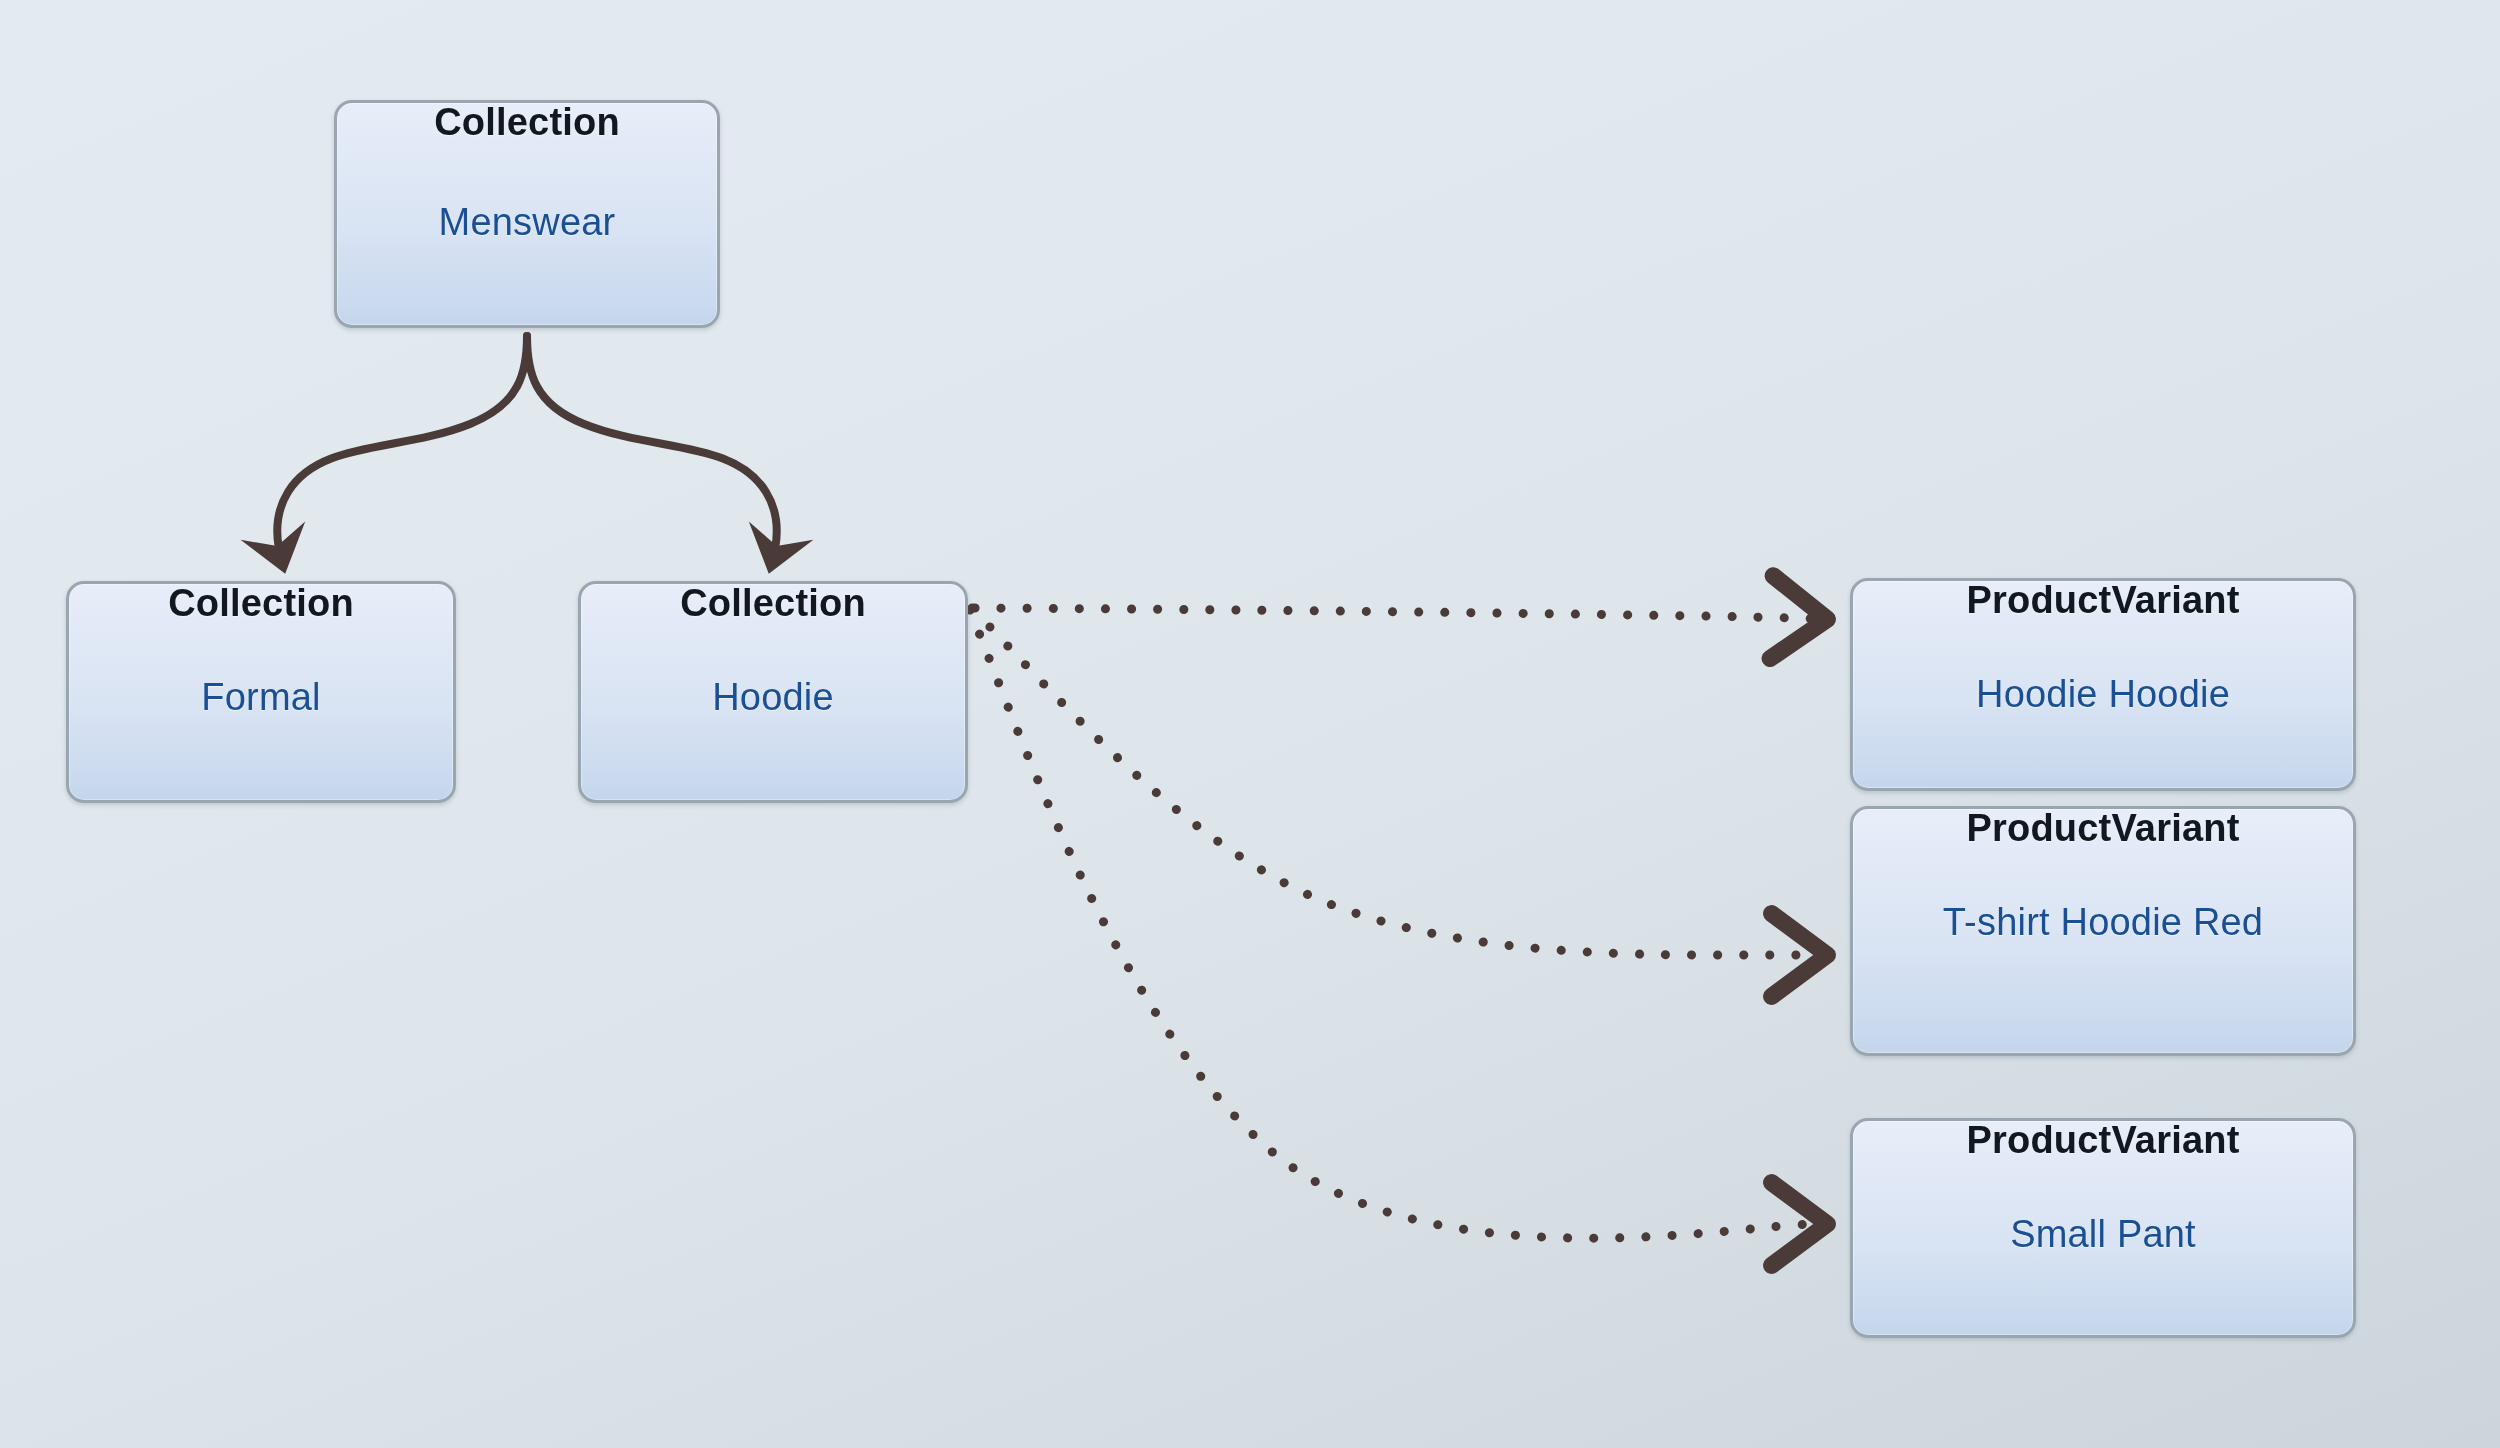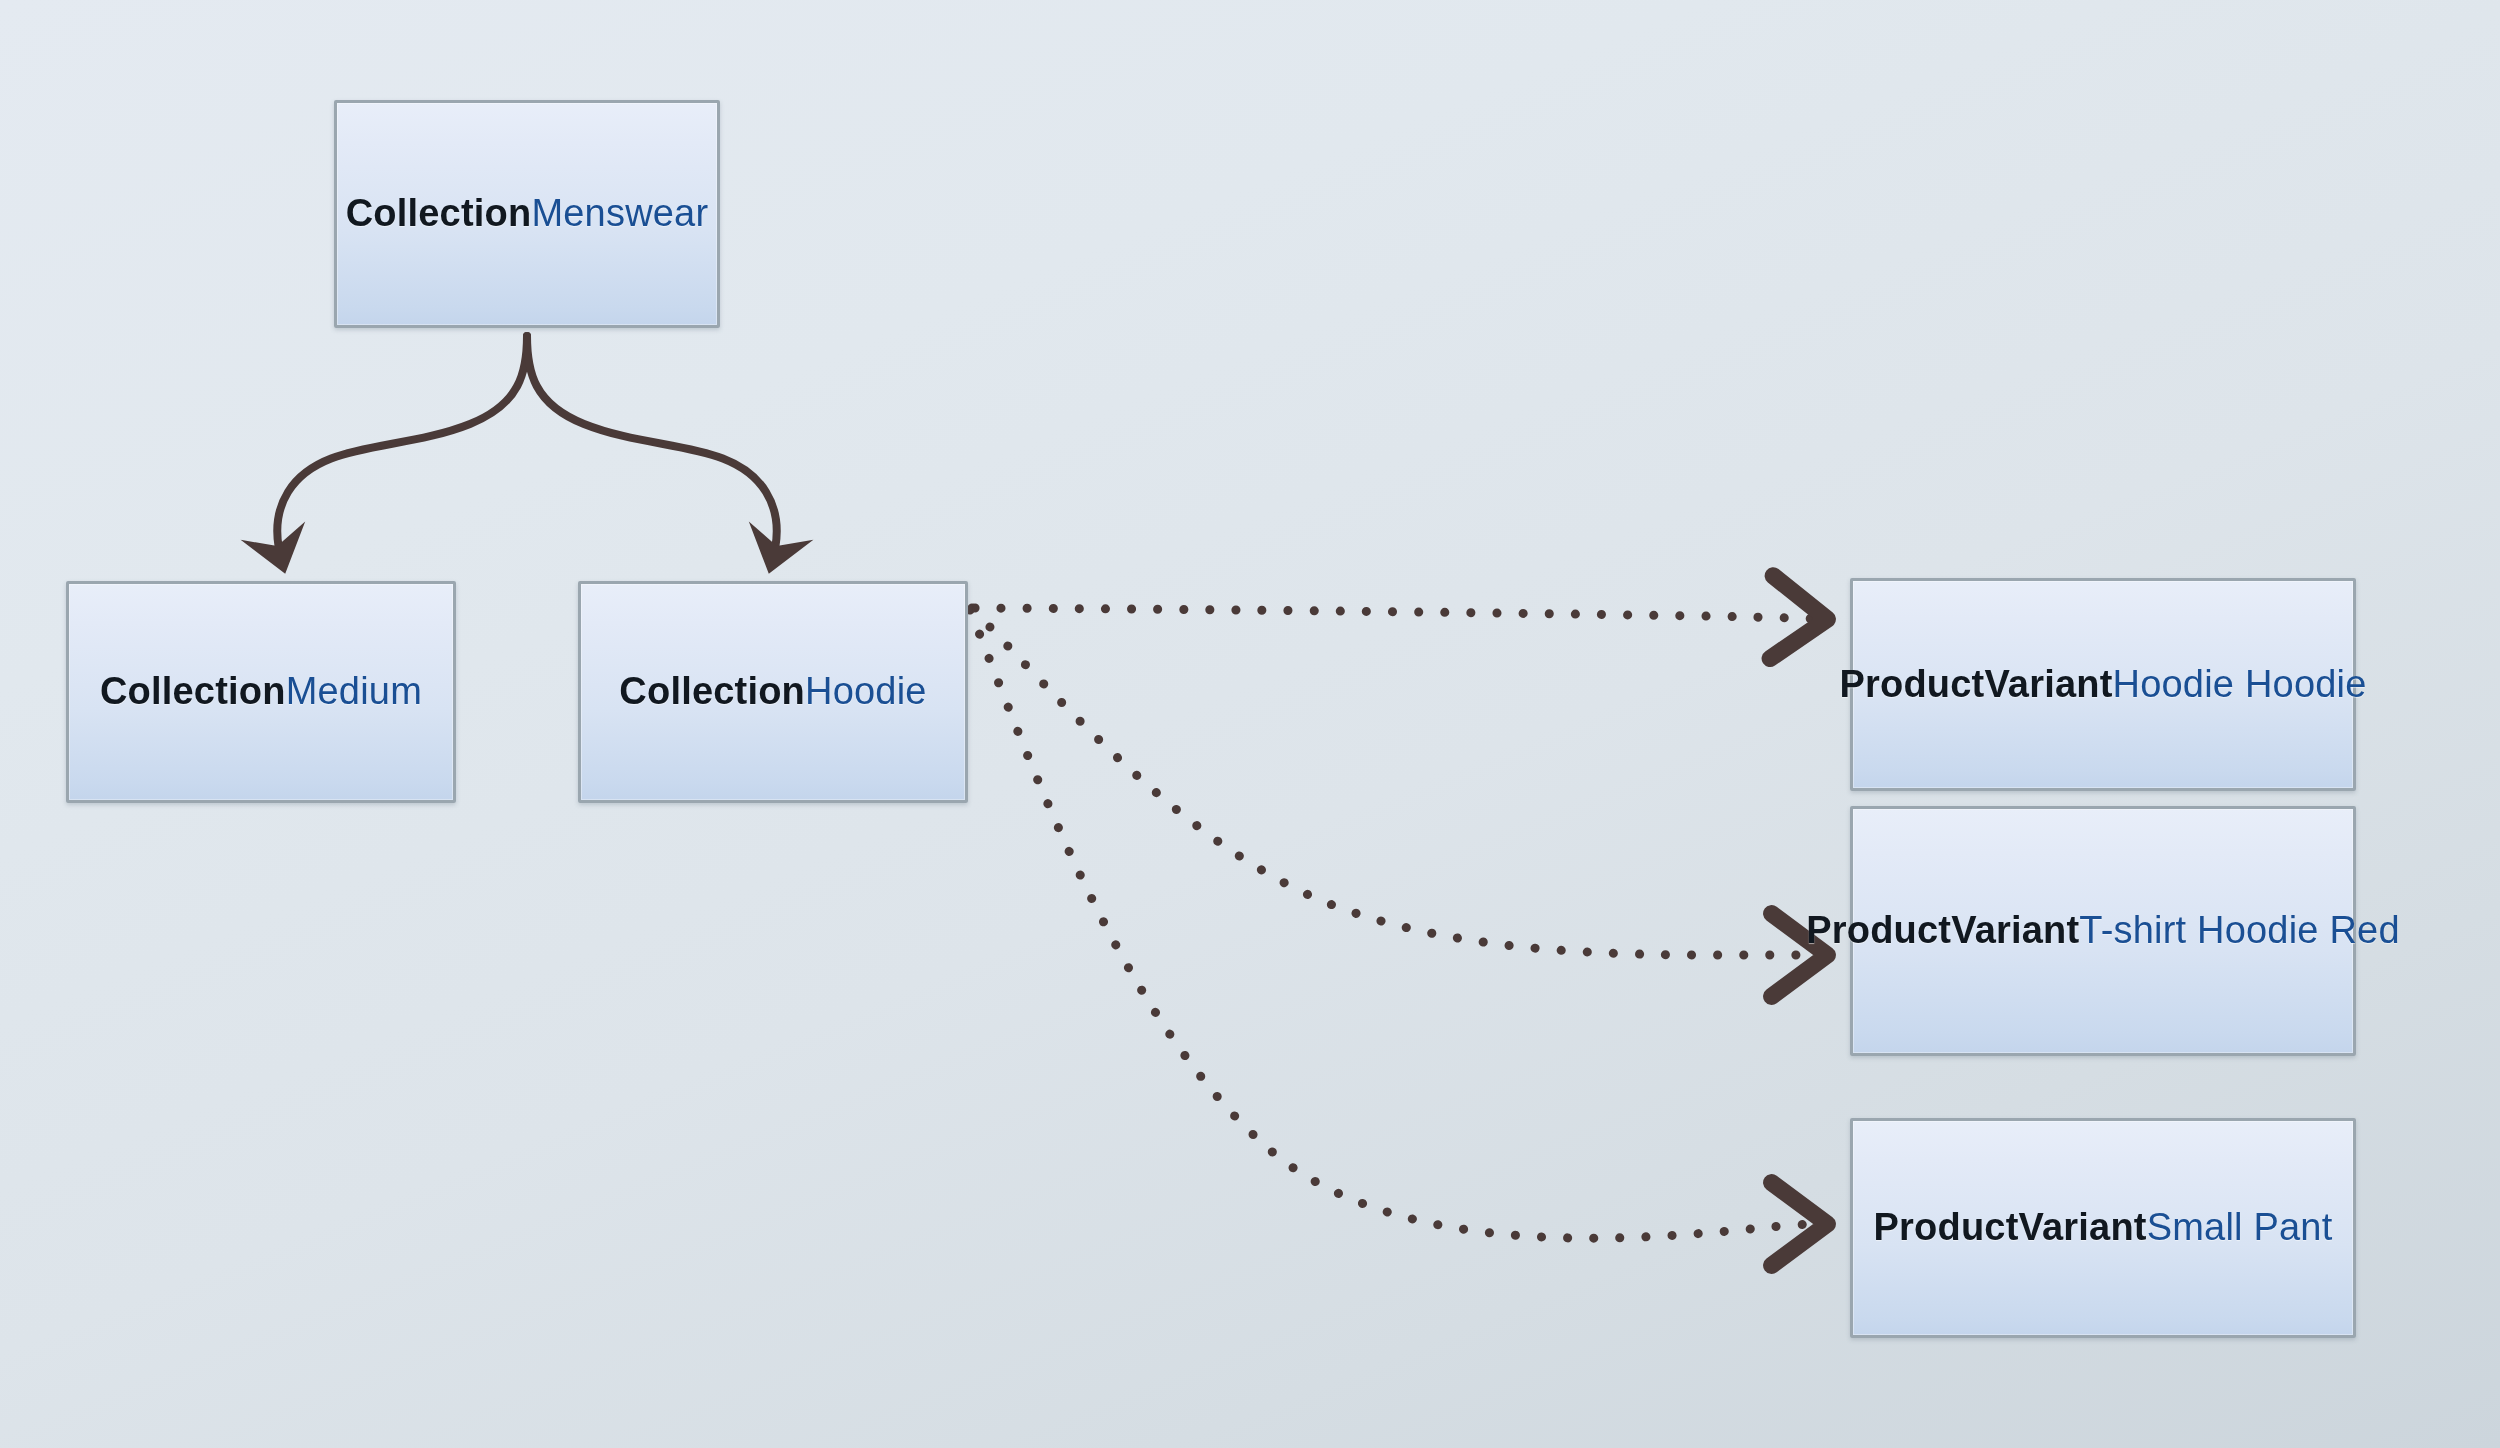--- a/index.html
+++ b/index.html
@@ -24,27 +24,26 @@
     left: 0;
     top: 0;
     width: 2500px;
     height: 1448px;
     pointer-events: none;
   }
   .node {
     position: absolute;
     box-sizing: border-box;
     border: 3px solid #9aa6af;
-    border-radius: 2px;
+    border-radius: 18px;
     background: linear-gradient(to bottom, #e8eef9 0%, #e3eaf7 18%, #d8e3f3 58%, #c9d9ee 92%, #c4d5ec 100%);
     box-shadow: 0 2px 4px rgba(110,125,140,0.30), 0 0 0 1px rgba(255,255,255,0.35) inset;
     display: flex;
-    flex-direction: row;
+    flex-direction: column;
     align-items: center;
-    justify-content: center;
     text-align: center;
     padding: 0 14px;
   }
   .node-type {
     font-size: 38px;
     font-weight: bold;
     color: #111820;
     line-height: 1.05;
     letter-spacing: 0.2px;
     text-shadow: 0 1px 1px rgba(255,255,255,0.55);
@@ -99,21 +98,21 @@
 
   <div class="node" id="node-menswear">
     <div class="node-type">Collection</div>
     <div class="gap-lg"></div>
     <div class="node-name">Menswear</div>
   </div>
 
   <div class="node" id="node-formal">
     <div class="node-type">Collection</div>
     <div class="gap-md"></div>
-    <div class="node-name">Medium</div>
+    <div class="node-name">Formal</div>
   </div>
 
   <div class="node" id="node-casual">
     <div class="node-type">Collection</div>
     <div class="gap-md"></div>
     <div class="node-name">Hoodie</div>
   </div>
 
   <div class="node" id="node-hoodie">
     <div class="node-type">ProductVariant</div>

